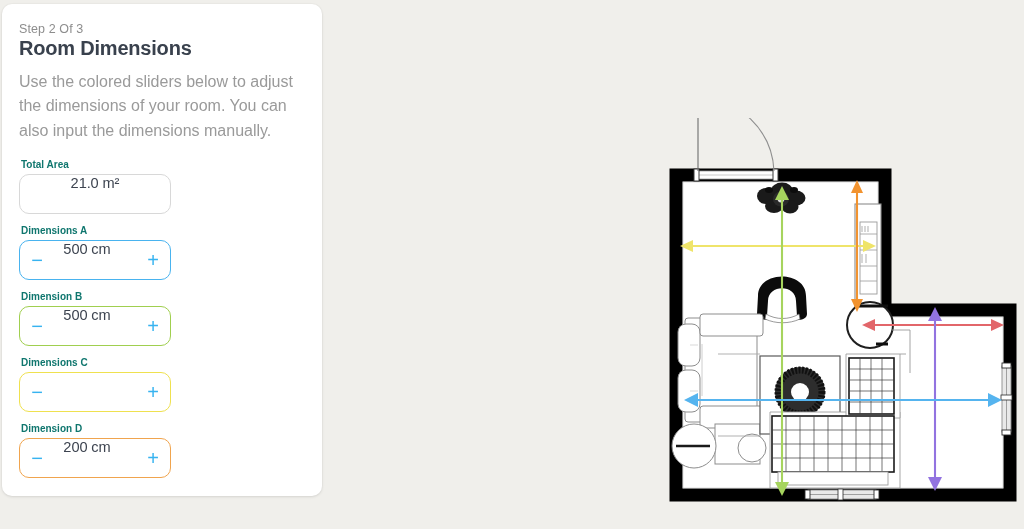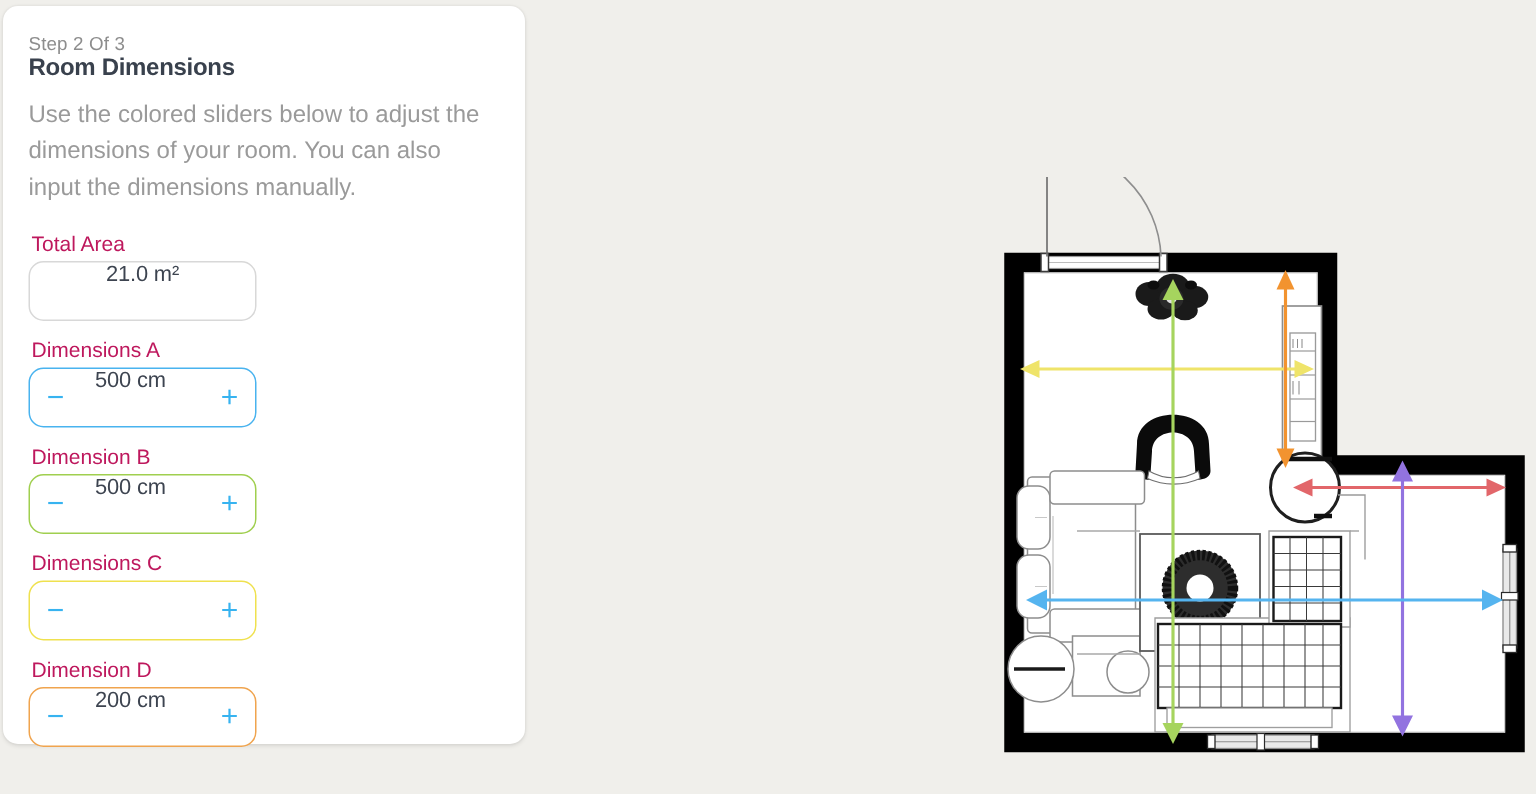--- a/index.html
+++ b/index.html
@@ -8,43 +8,43 @@
     width:1024px; height:529px;
     background:#f0efeb;
     font-family:"Liberation Sans", sans-serif;
     overflow:hidden;
     position:relative;
   }
 
   
   #panel {
     position:absolute; left:2px; top:4px;
-    width:348px; height:492px;
+    width:320px; height:492px;
     background:#ffffff;
     border-radius:10px;
     box-shadow:0 1px 3px rgba(0,0,0,0.10), 0 0 0 1px rgba(0,0,0,0.015);
     padding:16px 17px 0 17px;
   }
   .step-label {
     font-size:12.5px; color:#8d8d8d; letter-spacing:.1px;
     margin:2px 0 1px 0;
   }
   .panel-title {
-    font-size:16px; font-weight:bold; color:#39414d;
+    font-size:20px; font-weight:bold; color:#39414d;
     letter-spacing:-.2px; margin:0 0 10px 0;
   }
   .panel-desc {
     font-size:16px; color:#9a9a9a; line-height:1.52;
     margin:0 0 16px 0; max-width:310px;
   }
 
   .grid { display:flex; flex-wrap:wrap; gap:0 12px; }
   .field { width:152px; margin-bottom:11px; }
   .field-label {
-    font-size:14px; color:#be185d; margin-bottom:4px; padding-left:2px;
+    font-size:10px; color:#0f766e; margin-bottom:4px; padding-left:2px;font-weight:bold;
   }
   .field-box {
     height:40px; border:1px solid #d8d8d8; border-radius:10px;
     background:#fff; display:flex; justify-content:center;
     position:relative;
   }
   .field-value {
     font-size:14.6px; color:#3d4450; font-weight:500; letter-spacing:-.1px;
   }
   .stepper .field-value { position:absolute; left:0; right:16px; text-align:center; }

